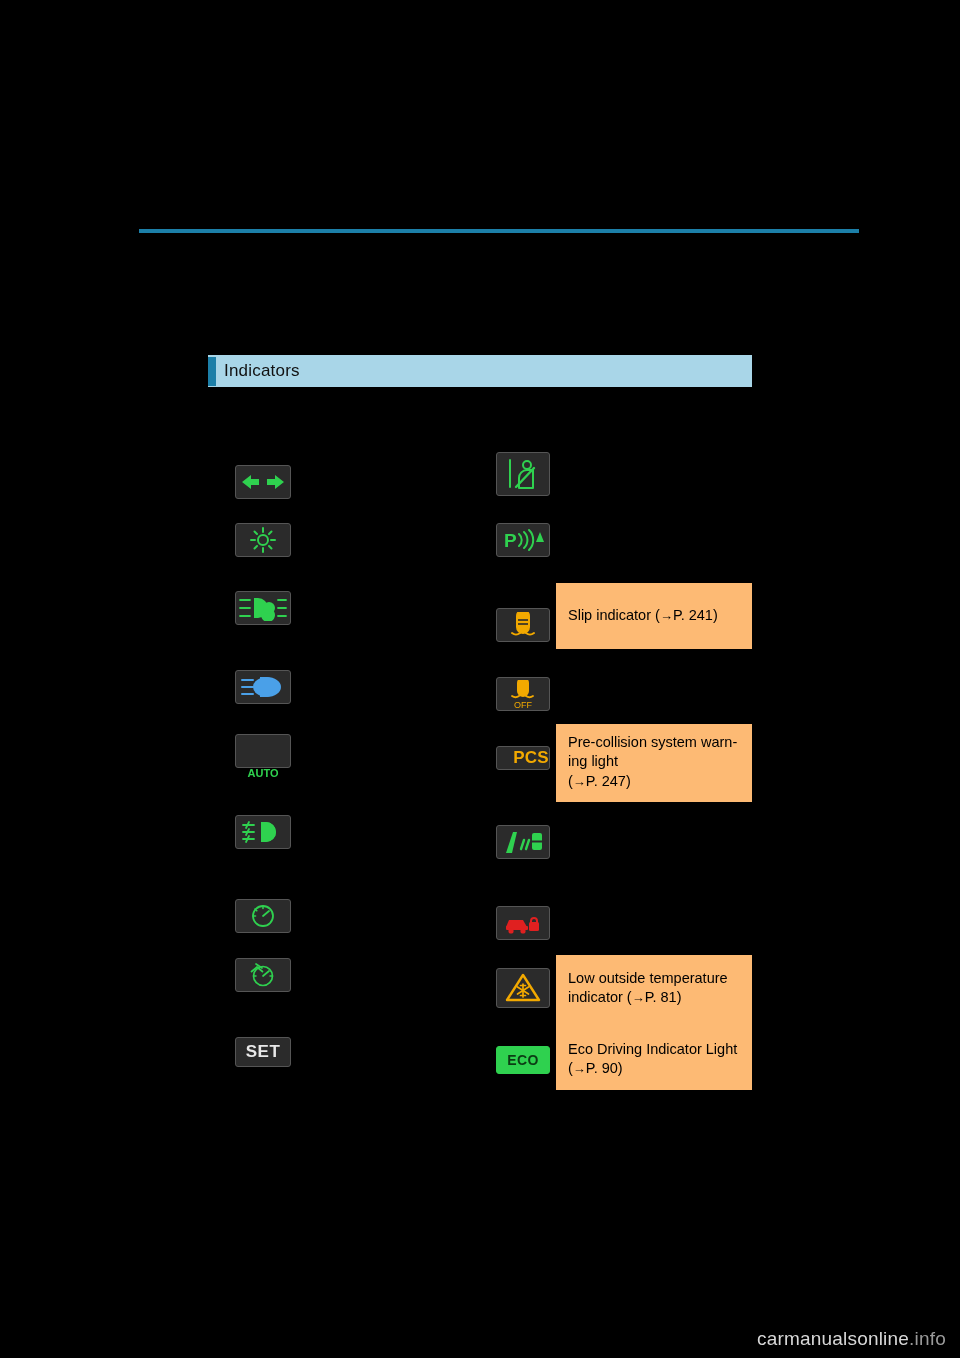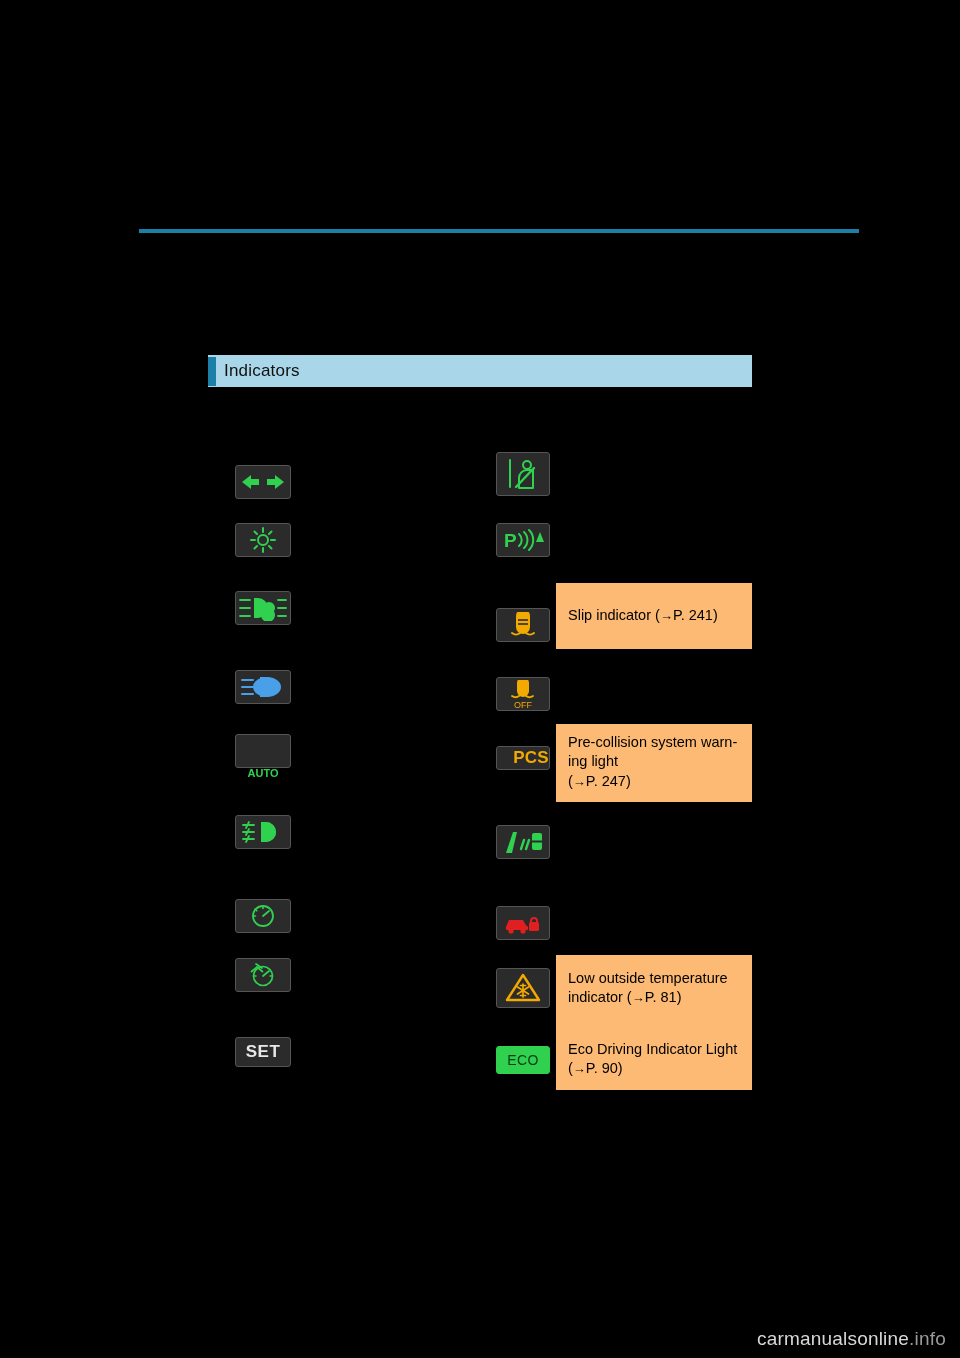--- a/index.html
+++ b/index.html
@@ -292,21 +292,21 @@
       <line x1="19" y1="12" x2="19" y2="25"></line>
       <line x1="13.5" y1="15" x2="24.5" y2="22"></line>
       <line x1="24.5" y1="15" x2="13.5" y2="22"></line>
       <line x1="16.5" y1="13.5" x2="21.5" y2="13.5"></line>
       <line x1="16.5" y1="23.5" x2="21.5" y2="23.5"></line>
     </g>
   </svg>
 </div>
 
 <div class="tile" style="left:496px; top:1046px; width:54px; height:28px; background:#2fd14f; border-color:#2fd14f;">
-  <span style="color:#0c3b14;font-size:14px;font-weight:normal;letter-spacing:0.4px;">ECO</span>
+  <span style="color:#0c3b14;font-size:14px;font-weight:bold;letter-spacing:0.4px;">ECO</span>
 </div>
 
 <div class="callout" style="left:556px; top:583px; width:196px; height:66px; display:flex; align-items:center;">
   <span>
     <span>Slip indicator (</span><span class="arrow">→</span><span>P. 241)</span>
   </span>
 </div>
 
 <div class="callout" style="left:556px; top:724px; width:196px; height:78px;">
   <span class="ln">Pre-collision  system  warn-</span>

